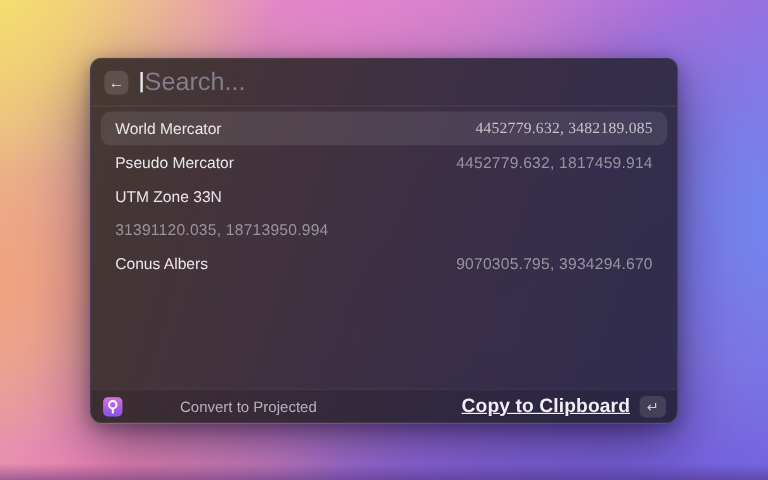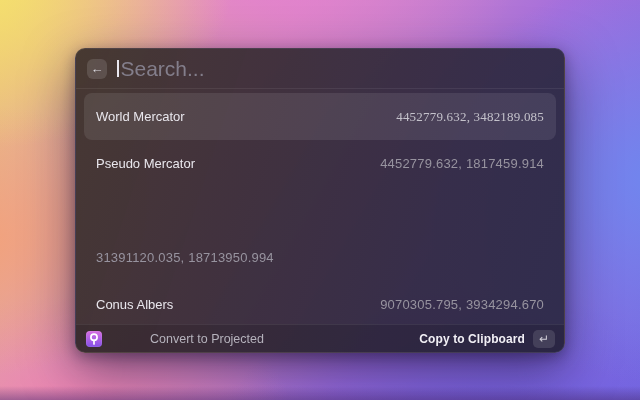--- a/index.html
+++ b/index.html
@@ -68,21 +68,21 @@
     font-size: 21px;
     color: #837e8b;
   }
 
   .list {
     flex: 1 1 auto;
     padding: 4px 8px;
     overflow: hidden;
   }
   .row {
-    height: 47px;
+    height: 28px;
     display: flex;
     align-items: center;
     justify-content: space-between;
     padding: 0 12px;
     border-radius: 8px;
   }
   .row.selected { background: rgba(255,255,255,0.09); }
   .row-label {
     font-size: 13px;
     color: #e9e7ed;
@@ -119,24 +119,25 @@
     justify-content: center;
     background: linear-gradient(180deg, #d76fe1, #8550e7);
     box-shadow: 0 0 0 0.5px rgba(255,255,255,0.15) inset;
   }
   .footer-command-label {
     font-size: 12.5px;
     color: #b5b2bc;
     margin-left: 40px;
   }
   .footer-action-label {
-    font-size: 12px;
+    font-size: 16px;
     font-weight: 700;
     color: #f1eff5;
     letter-spacing: 0.1px;
+    text-decoration: underline;
   }
   .key-badge {
     min-width: 22px;
     height: 18px;
     padding: 0 4px;
     border-radius: 5px;
     background: rgba(255,255,255,0.12);
     color: #cfccd6;
     font-size: 12px;
     display: flex;
@@ -160,20 +161,21 @@
   <div class="list">
       <div class="row selected">
       <span class="row-label">World Mercator</span>
       <span class="row-value">4452779.632, 3482189.085</span>
     </div>
       <div class="row">
       <span class="row-label">Pseudo Mercator</span>
       <span class="row-value">4452779.632, 1817459.914</span>
     </div>
       <div class="row">
+      <span class="row-label">UTM Zone 33N</span>
     </div>
       <div class="row">
       <span class="row-value">31391120.035, 18713950.994</span>
     </div>
       <div class="row">
       <span class="row-label">Conus Albers</span>
       <span class="row-value">9070305.795, 3934294.670</span>
     </div>
     </div>
 

